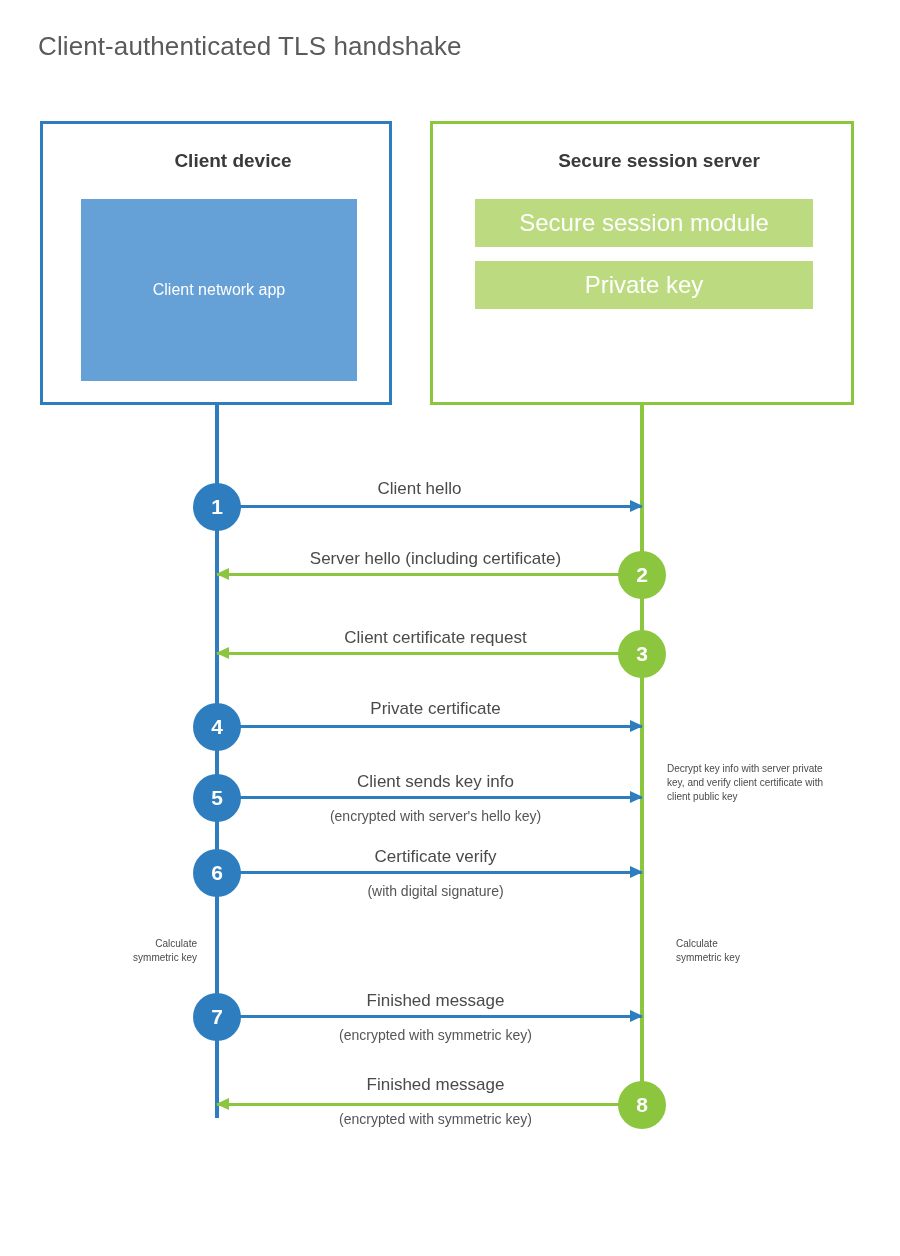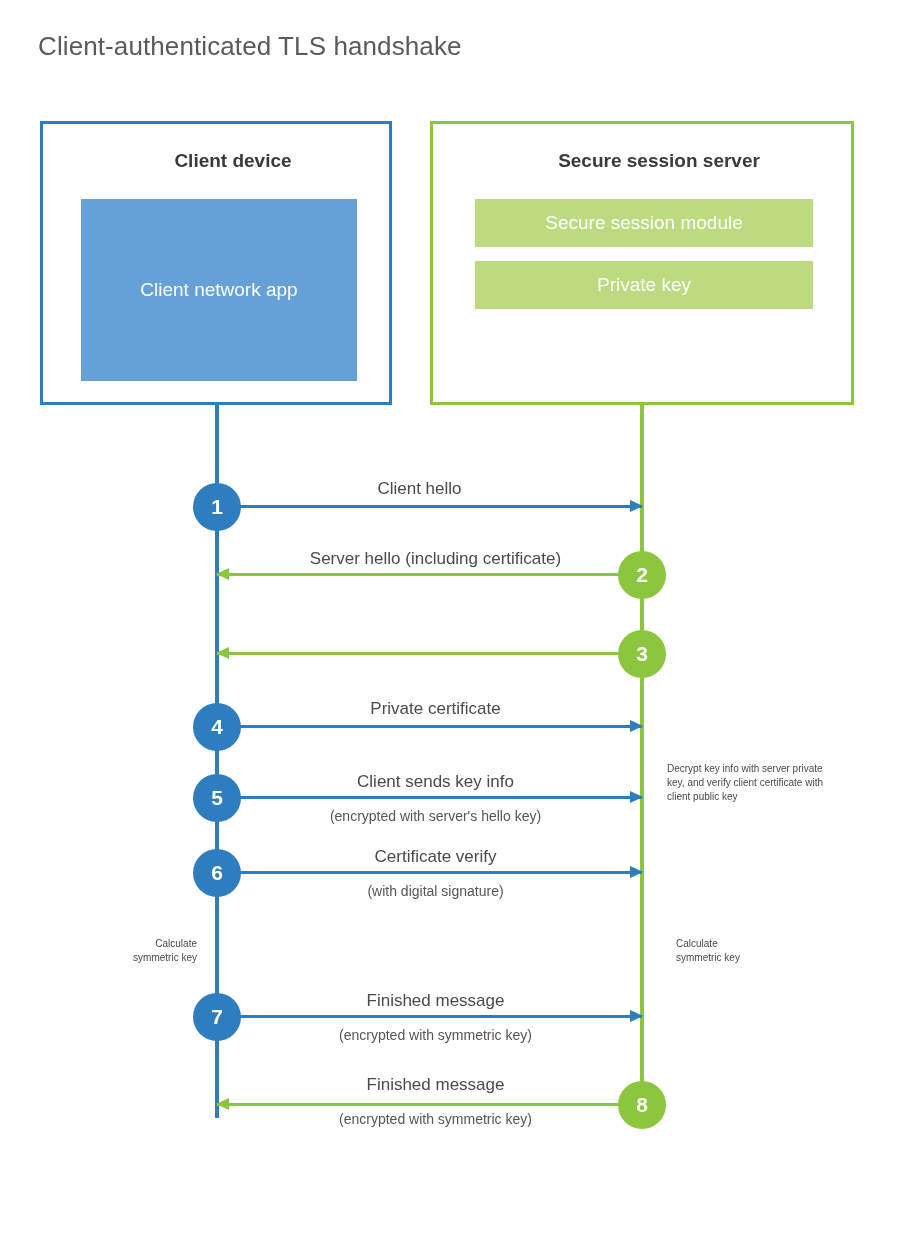--- a/index.html
+++ b/index.html
@@ -66,40 +66,40 @@
     left: 38px;
     top: 75px;
     width: 276px;
     height: 182px;
     background: #65A0D7;
     color: #ffffff;
     display: flex;
     align-items: center;
     justify-content: center;
     text-align: center;
-    font-size: 19px;
+    font-size: 16px;
     line-height: 1.32;
     font-weight: 400;
   }
 
   
   .server-bars {
     position: absolute;
     left: 42px;
     top: 75px;
     width: 338px;
   }
   .server-bar {
     height: 48px;
     background: #BCDB80;
     color: #ffffff;
     display: flex;
     align-items: center;
     justify-content: center;
-    font-size: 19px;
+    font-size: 24px;
     margin-bottom: 14px;
   }
   .server-bar:last-child { margin-bottom: 0; margin-top: 12px; }
 
   
   .lifeline {
     position: absolute;
     width: 4px;
   }
   .lifeline.client-line {
@@ -219,20 +219,21 @@
 
   <div class="arrow green to-left" style="left:217px; top:573px; width:425px;">
     <span class="head"></span>
   </div>
   <div class="msg-label" style="left:229px; top:549px; width:413px;">Server hello (including certificate)</div>
   <div class="step-circle green" style="top:551px;">2</div>
 
   <div class="arrow green to-left" style="left:217px; top:652px; width:425px;">
     <span class="head"></span>
   </div>
+  <div class="msg-label" style="left:229px; top:628px; width:413px;">Client certificate request</div>
   <div class="step-circle green" style="top:630px;">3</div>
 
   <div class="arrow blue to-right" style="left:217px; top:725px; width:425px;">
     <span class="head"></span>
   </div>
   <div class="msg-label" style="left:229px; top:699px; width:413px;">Private certificate</div>
   <div class="step-circle blue" style="top:703px;">4</div>
 
   <div class="arrow blue to-right" style="left:217px; top:796px; width:425px;">
     <span class="head"></span>

